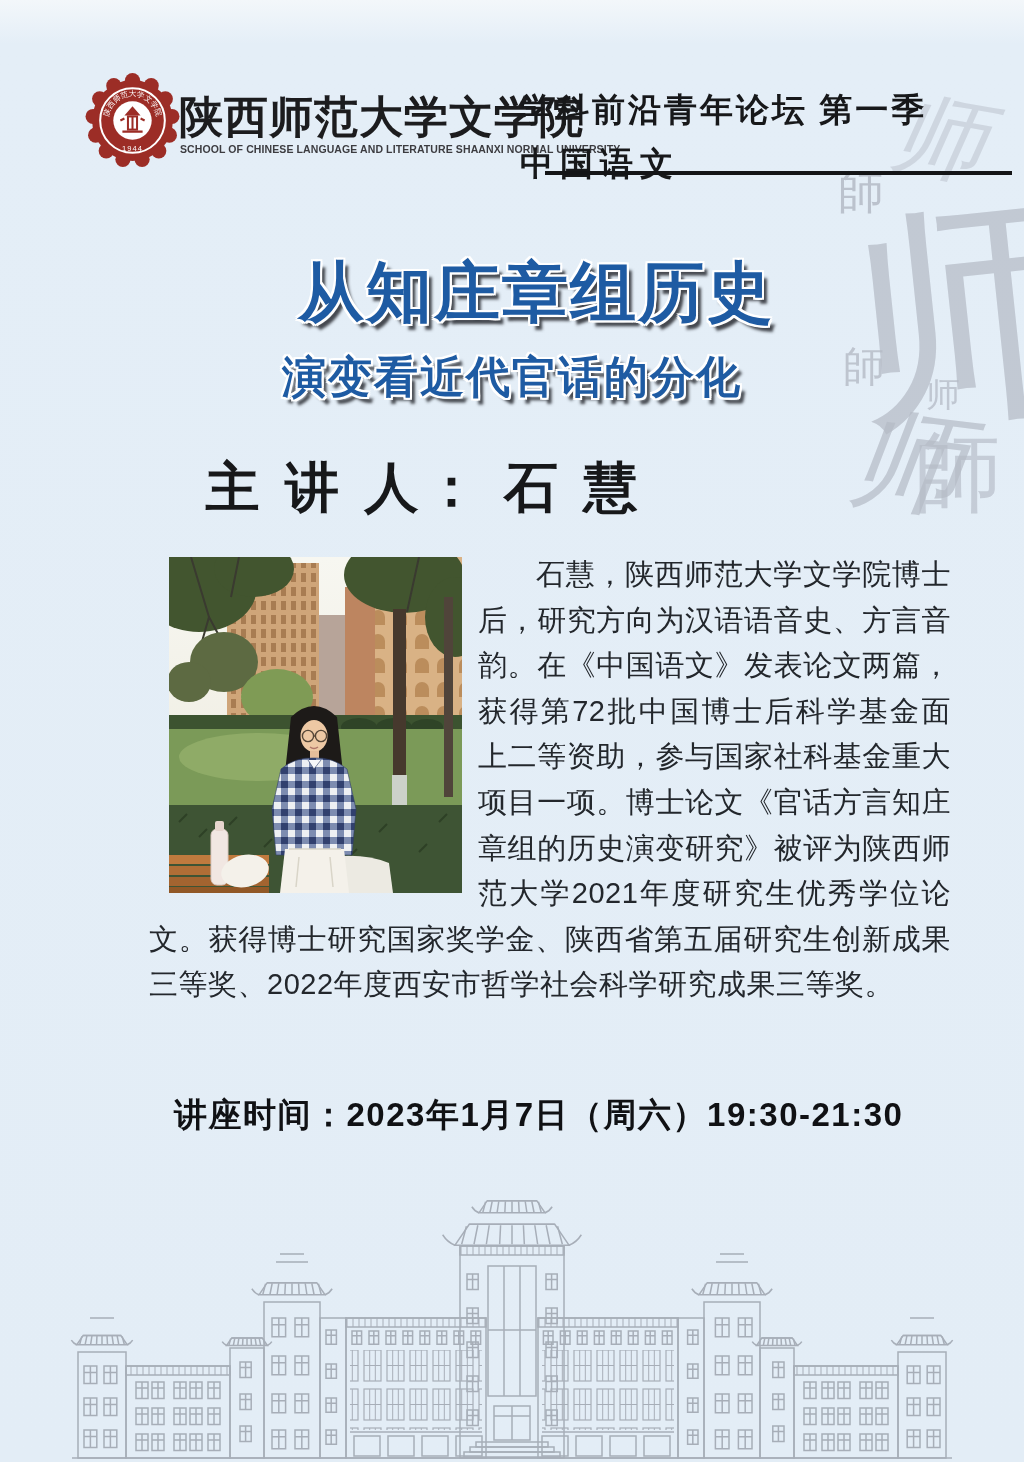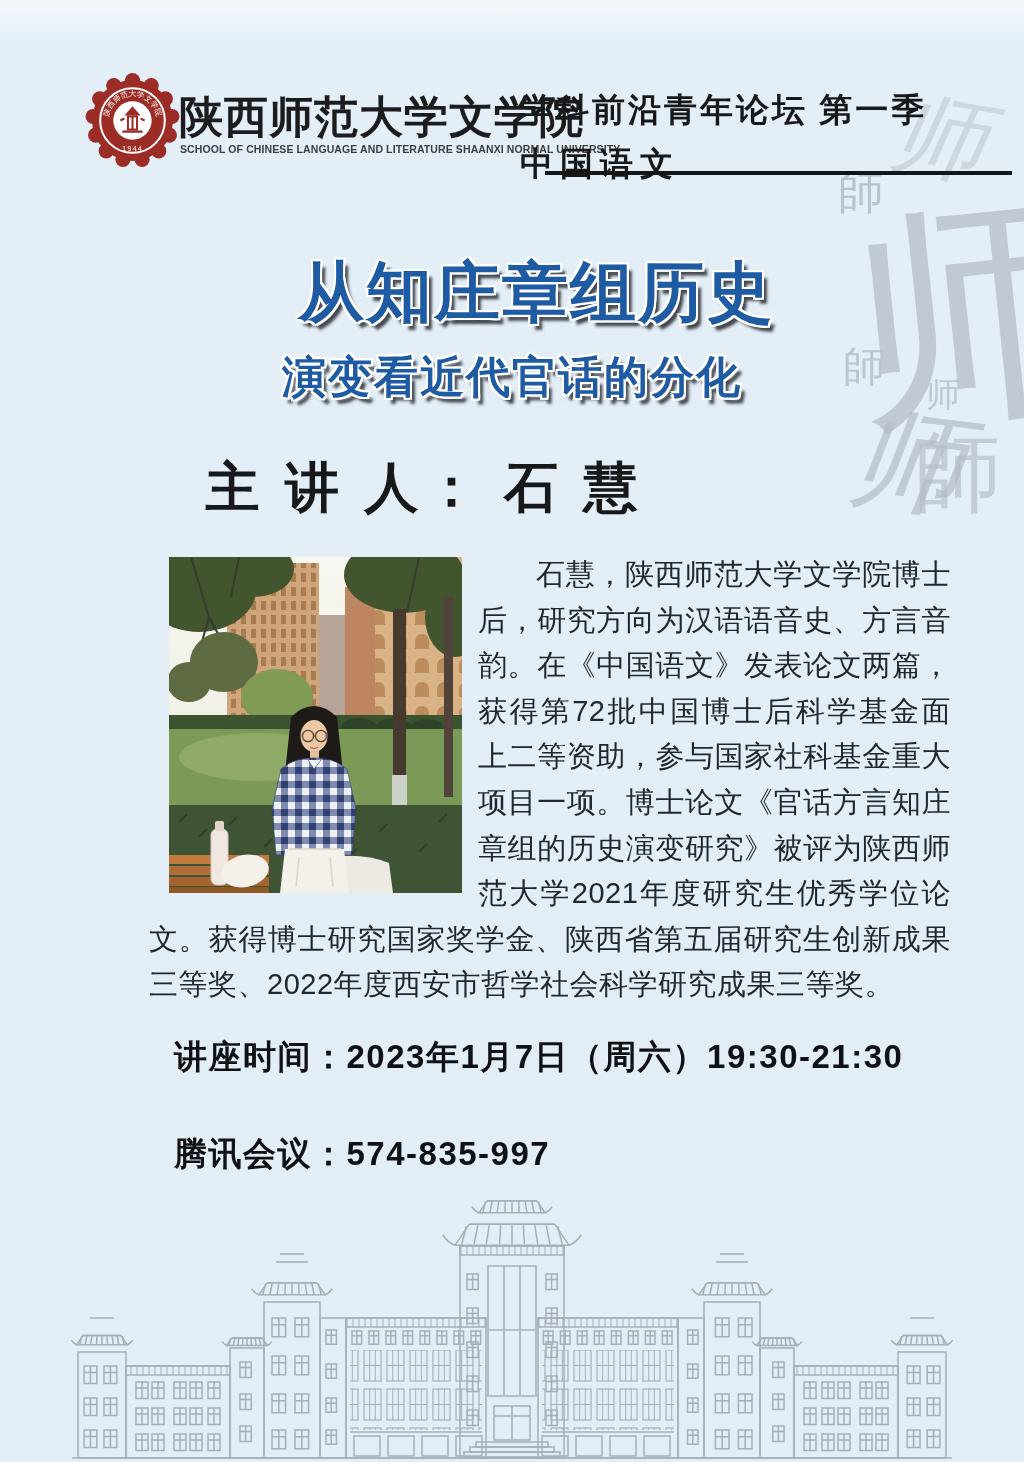--- a/index.html
+++ b/index.html
@@ -58,21 +58,21 @@
     text-align:justify;text-indent:58px;letter-spacing:.5px;
   }
   .photo-float{float:left;width:293px;height:336px;margin:5px 16px 12px 20px;display:block;}
   .photo-float svg{display:block;width:100%;height:100%;}
   
   .info-row{
     position:absolute;left:174px;white-space:nowrap;
     font-size:33px;font-weight:bold;color:#101114;letter-spacing:1.5px;
   }
   .info-host{top:1006px;}
-  .info-time{top:1035px;}
+  .info-time{top:1093px;}
   .info-meet{top:1132px;}
   
   .building{position:absolute;left:62px;top:1190px;width:900px;height:270px;}
 </style>
 </head>
 <body>
 
 <div class="poster">
 
   <div>
@@ -228,23 +228,20 @@
         <ellipse cx="145" cy="301" rx="11" ry="7" fill="#e9c3a0"></ellipse>
         <path d="M116,292 L175,292 L180,336 L111,336 Z" fill="#f4f1ea"></path>
         <path d="M120,292 h52 M130,300 l-3,30 M161,300 l3,30" stroke="#d9d5c8" stroke-width="1.5" fill="none"></path>
       </svg>
     </span><span>石慧，陕西师范大学文学院博士后，研究方向为汉语语音史、方言音韵。在《中国语文》发表论文两篇，获得第72批中国博士后科学基金面上二等资助，参与国家社科基金重大项目一项。博士论文《官话方言知庄章组的历史演变研究》被评为陕西师范大学2021年度研究生优秀学位论文。获得博士研究国家奖学金、陕西省第五届研究生创新成果三等奖、2022年度西安市哲学社会科学研究成果三等奖。</span>
   </p>
 
   <div class="info-row info-time">
     <span>讲座时间：</span><span>2023年1月7日（周六）19:30-21:30</span>
   </div>
-  <div class="info-row info-meet">
-    <span>腾讯会议：</span><span>574-835-997</span>
-  </div>
 
   <div class="building">
     <svg viewBox="0 0 900 270" width="900" height="270">
       <defs>
         <pattern id="hatchV" width="6" height="12" patternUnits="userSpaceOnUse">
           <path d="M3,0 V12" stroke="#a7aeb8" stroke-width="1"></path>
         </pattern>
         <pattern id="pGrid" width="23" height="39" patternUnits="userSpaceOnUse">
           <rect x="3" y="4" width="17" height="31" fill="none" stroke="#a7aeb8" stroke-width="1.2"></rect>
           <path d="M8.7,4 V35 M14.3,4 V35 M3,19.5 H20" stroke="#a7aeb8" stroke-width="1" fill="none"></path>

